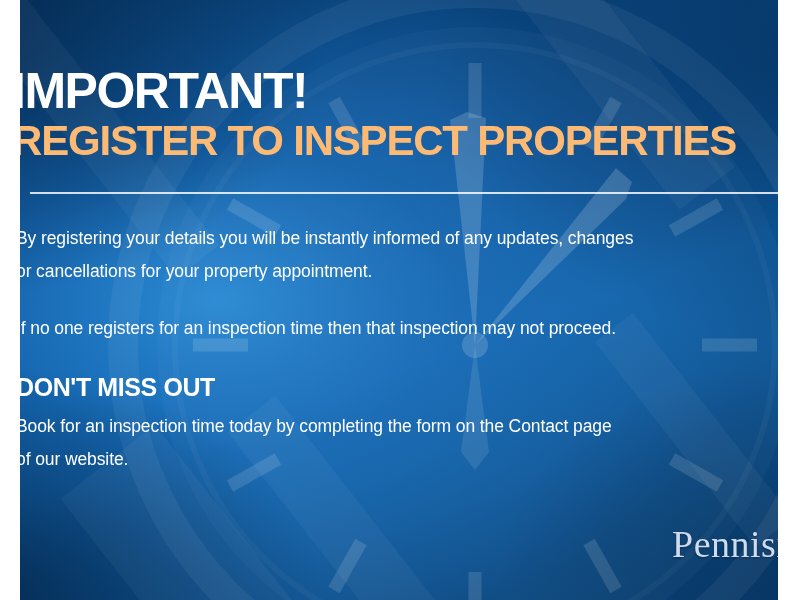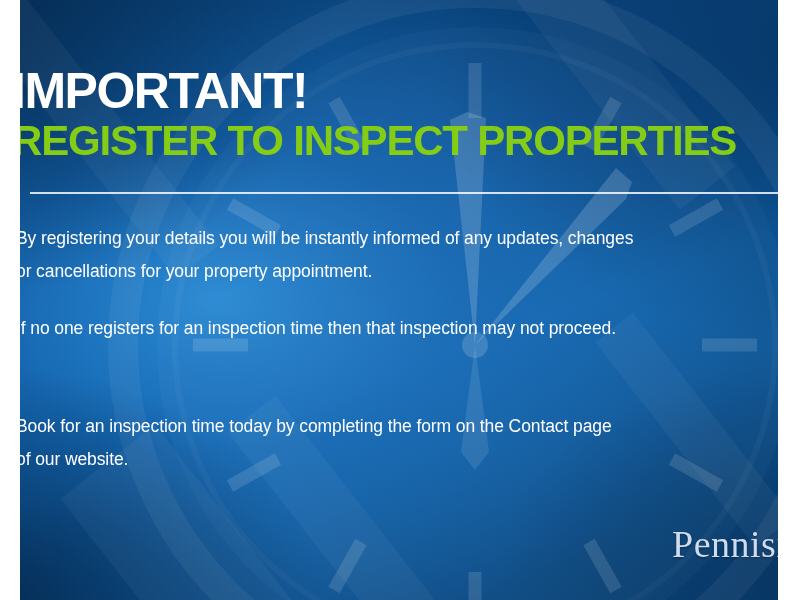--- a/index.html
+++ b/index.html
@@ -101,21 +101,21 @@
     color: #ffffff;
     margin: 0;
     white-space: nowrap;
   }
   .headline-2 {
     font-family: "Liberation Sans", sans-serif;
     font-weight: bold;
     font-size: 42px;
     line-height: 46px;
     letter-spacing: -1.2px;
-    color: #84cc16;
+    color: #fdba74;
     margin: 2px 0 0 0;
     white-space: nowrap;
   }
 
   .divider {
     position: absolute;
     left: 10px;
     top: 192px;
     width: 748px;
     height: 2px;
@@ -241,20 +241,21 @@
 
       <div class="divider"></div>
 
       <div class="body-block">
         <p class="body-line">By registering your details you will be instantly informed of any updates, changes</p>
         <p class="body-line">or cancellations for your property appointment.</p>
         <div class="body-gap"></div>
         <p class="body-line">If no one registers for an inspection time then that inspection may not proceed.</p>
       </div>
 
+      <h3 class="subhead">DON'T MISS OUT</h3>
 
       <div class="closing-block">
         <p class="body-line">Book for an inspection time today by completing the form on the Contact page</p>
         <p class="body-line">of our website.</p>
       </div>
 
       <div class="logo">Pennisi</div>
 
     </div>
   </div>

